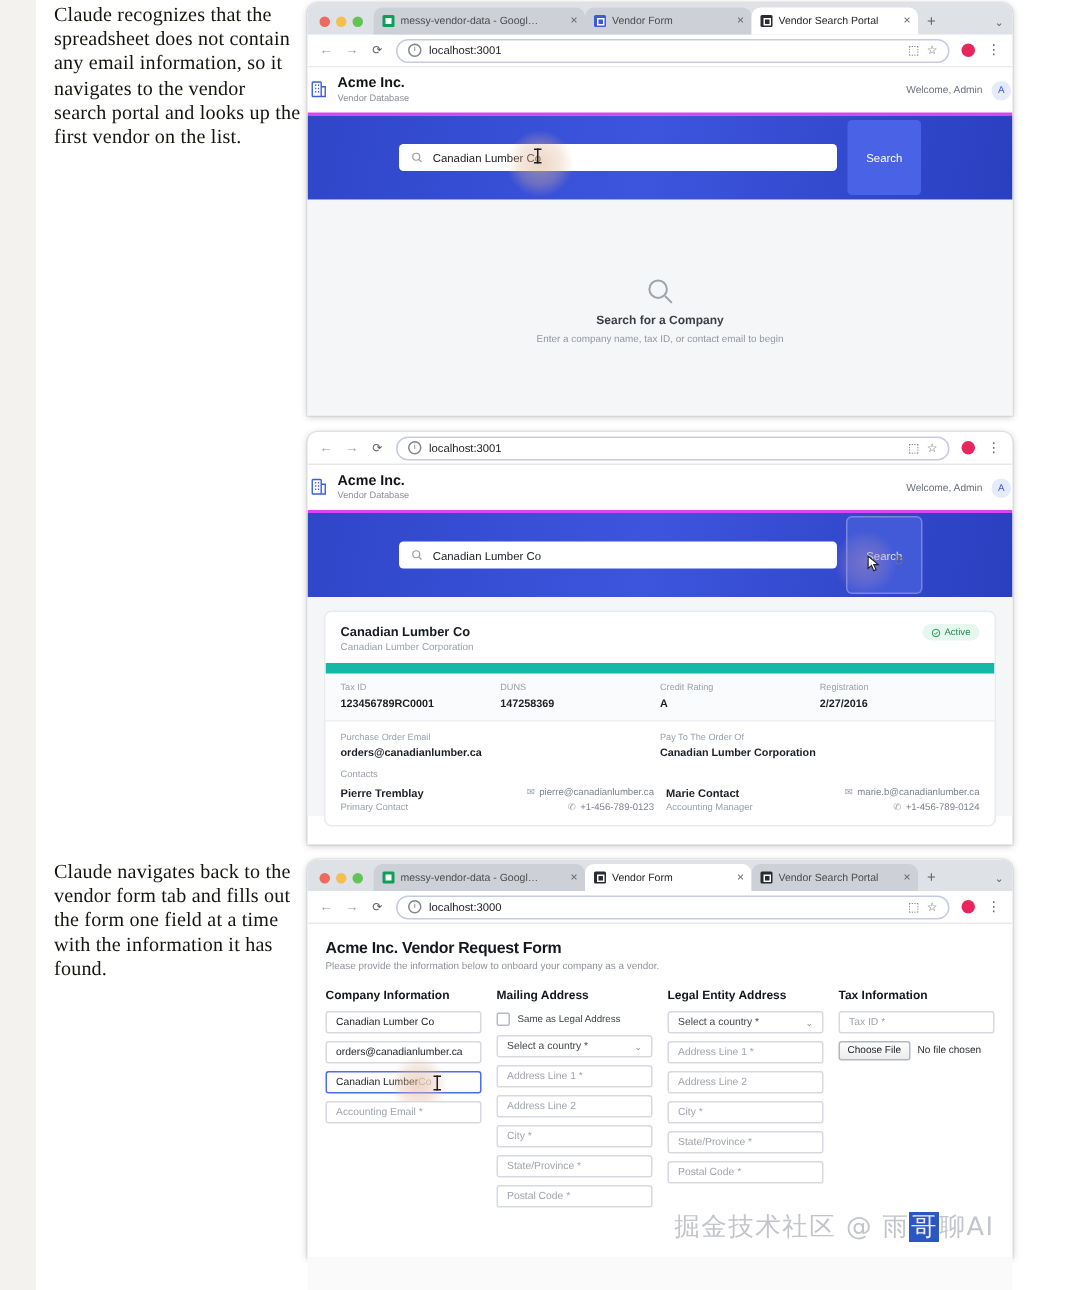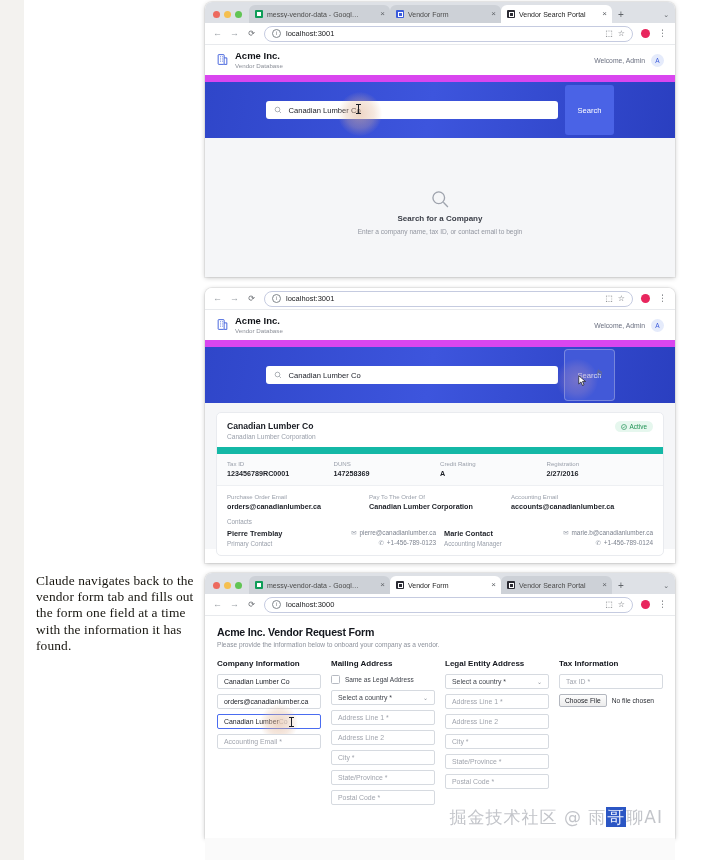--- a/index.html
+++ b/index.html
@@ -195,22 +195,22 @@
     flex: 0 0 auto;
   }
   .kebab { font-size: 9px; color: #5f6368; line-height: 1; }
 
   
   .app-header {
     height: 30px;
     background: #ffffff;
     display: flex;
     align-items: center;
-    padding: 0 11px;
-    border-bottom: 7px solid #d946ef;
+    padding: 0 1px;
+    border-bottom: 2px solid #d946ef;
   }
   .brand { display: flex; align-items: center; gap: 6px; }
   .bldg-icon {
     width: 13px; height: 13px;
     color: #3b5bdb;
     flex: 0 0 auto;
   }
   .brand-name { font-size: 9.5px; font-weight: bold; color: #111318; line-height: 1.15; }
   .brand-sub { font-size: 6.2px; color: #8b8f98; line-height: 1.2; }
   .hdr-right {
@@ -473,20 +473,21 @@
     background: #fafafa;
   }
 </style>
 </head>
 <body>
 
 <div class="page">
 
   <div class="gutter-strip"></div>
 
+  <div class="caption" id="cap1">Claude recognizes that the spreadsheet does not contain any email information, so it navigates to the vendor search portal and looks up the first vendor on the list.</div>
 
   <div class="browser" id="win1">
 
     <div class="tabstrip">
       <div class="traffic">
         <span class="dot r"></span>
         <span class="dot y"></span>
         <span class="dot g"></span>
       </div>
       <div class="tab inactive" style="width:130px">
@@ -651,24 +652,20 @@
         </div>
 
         <div class="emails">
           <div class="col">
             <div class="k">Purchase Order Email</div>
             <div class="v">orders@canadianlumber.ca</div>
           </div>
           <div class="col">
             <div class="k">Pay To The Order Of</div>
             <div class="v">Canadian Lumber Corporation</div>
-          </div>
-          <div class="col">
-            <div class="k">Accounting Email</div>
-            <div class="v">accounts@canadianlumber.ca</div>
           </div>
         </div>
 
         <div class="contacts-label">Contacts</div>
 
         <div class="contacts">
           <div class="contact">
             <div>
               <div class="cname">Pierre Tremblay</div>
               <div class="crole">Primary Contact</div>

